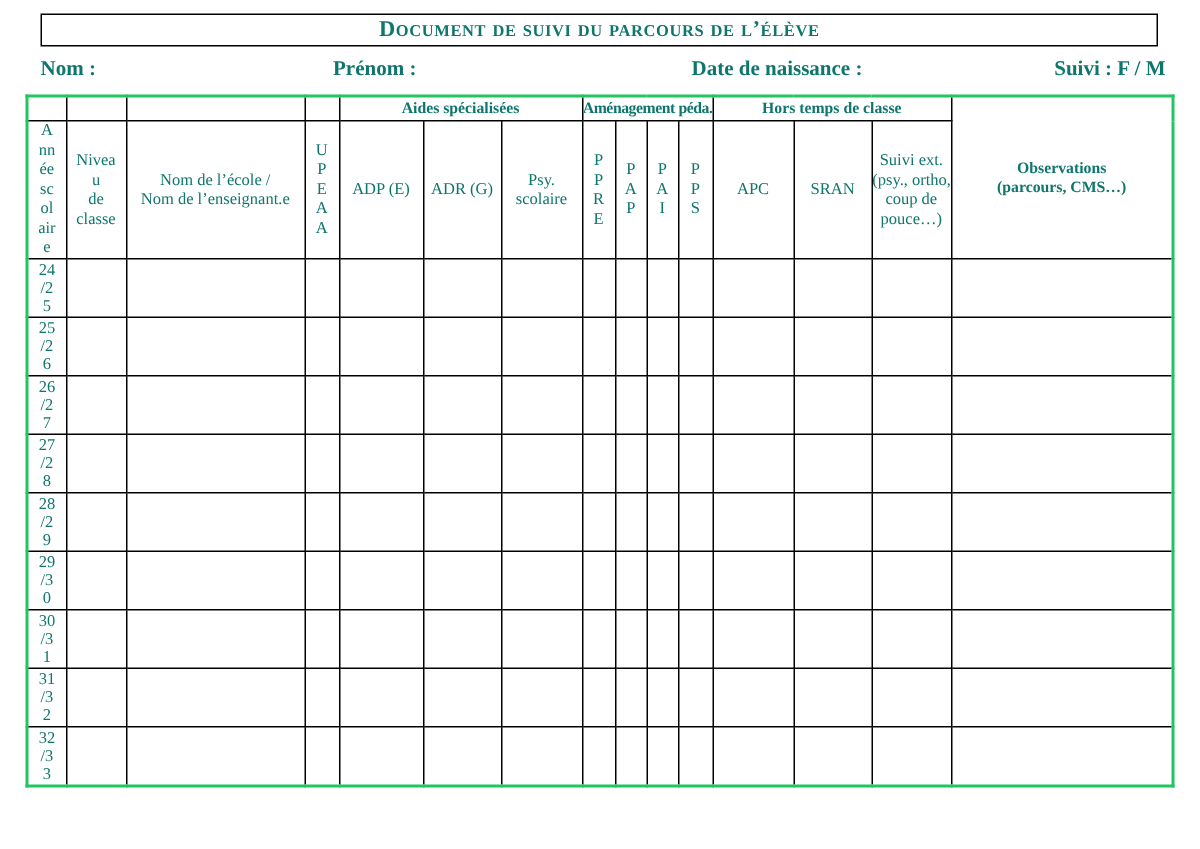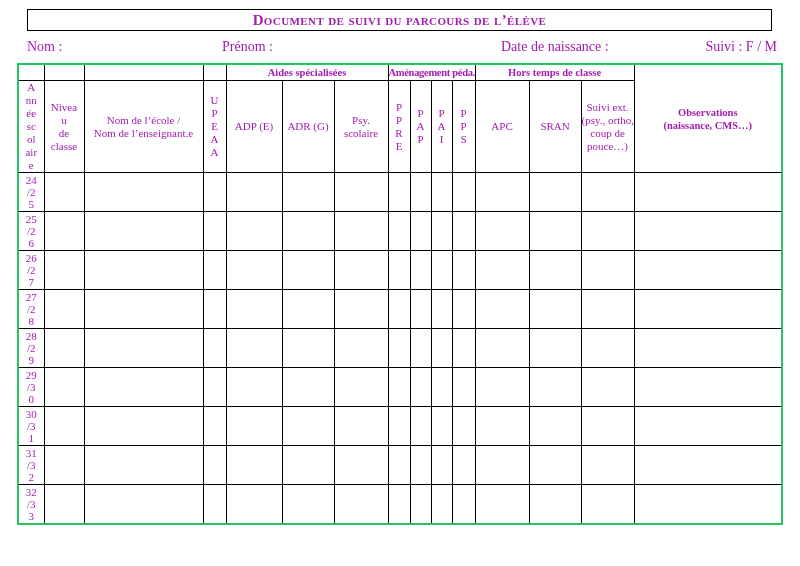--- a/index.html
+++ b/index.html
@@ -5,21 +5,21 @@
   html, body {
     margin: 0;
     padding: 0;
     background: #ffffff;
   }
   .page {
     position: relative;
     width: 800px;
     height: 566px;
     background: #ffffff;
-    color: #a21caf;
+    color: #0f766e;
     font-family: "Liberation Serif", "DejaVu Serif", serif;
     overflow: hidden;
   }
   
   .title-box {
     position: absolute;
     left: 27px;
     top: 9px;
     width: 743px;
     height: 20px;
@@ -33,27 +33,27 @@
     font-size: 15px;
     letter-spacing: 0.4px;
   }
   
   .fields {
     position: absolute;
     top: 39px;
     left: 0;
     width: 800px;
     height: 18px;
-    font-weight: normal;
+    font-weight: bold;
     font-size: 14px;
   }
   .fields span { position: absolute; white-space: pre; }
   .f-nom       { left: 27px; }
   .f-prenom    { left: 222px; text-align: right; }
-  .f-naissance { left: 461px; margin-left: 40px; }
+  .f-naissance { left: 461px; }
   .f-sexe      { right: 23px; }
   
   table.suivi {
     position: absolute;
     left: 17px;
     top: 63px;
     width: 764px;
     height: 457px;
     border-collapse: collapse;
     table-layout: fixed;
@@ -127,21 +127,21 @@
     <thead>
       <tr class="group-row">
         <td></td>
         <td></td>
         <td></td>
         <td></td>
         <td colspan="3">Aides spécialisées</td>
         <td colspan="4" class="g-amenagement">Aménagement péda.</td>
         <td colspan="3">Hors temps de classe</td>
         <td rowspan="2" class="obs-head">Observations
-(naissance, CMS…)</td>
+(parcours, CMS…)</td>
       </tr>
       <tr class="header-row">
         <th class="v">A
 nn
 ée
 sc
 ol
 air
 e</th>
         <th>Nivea

